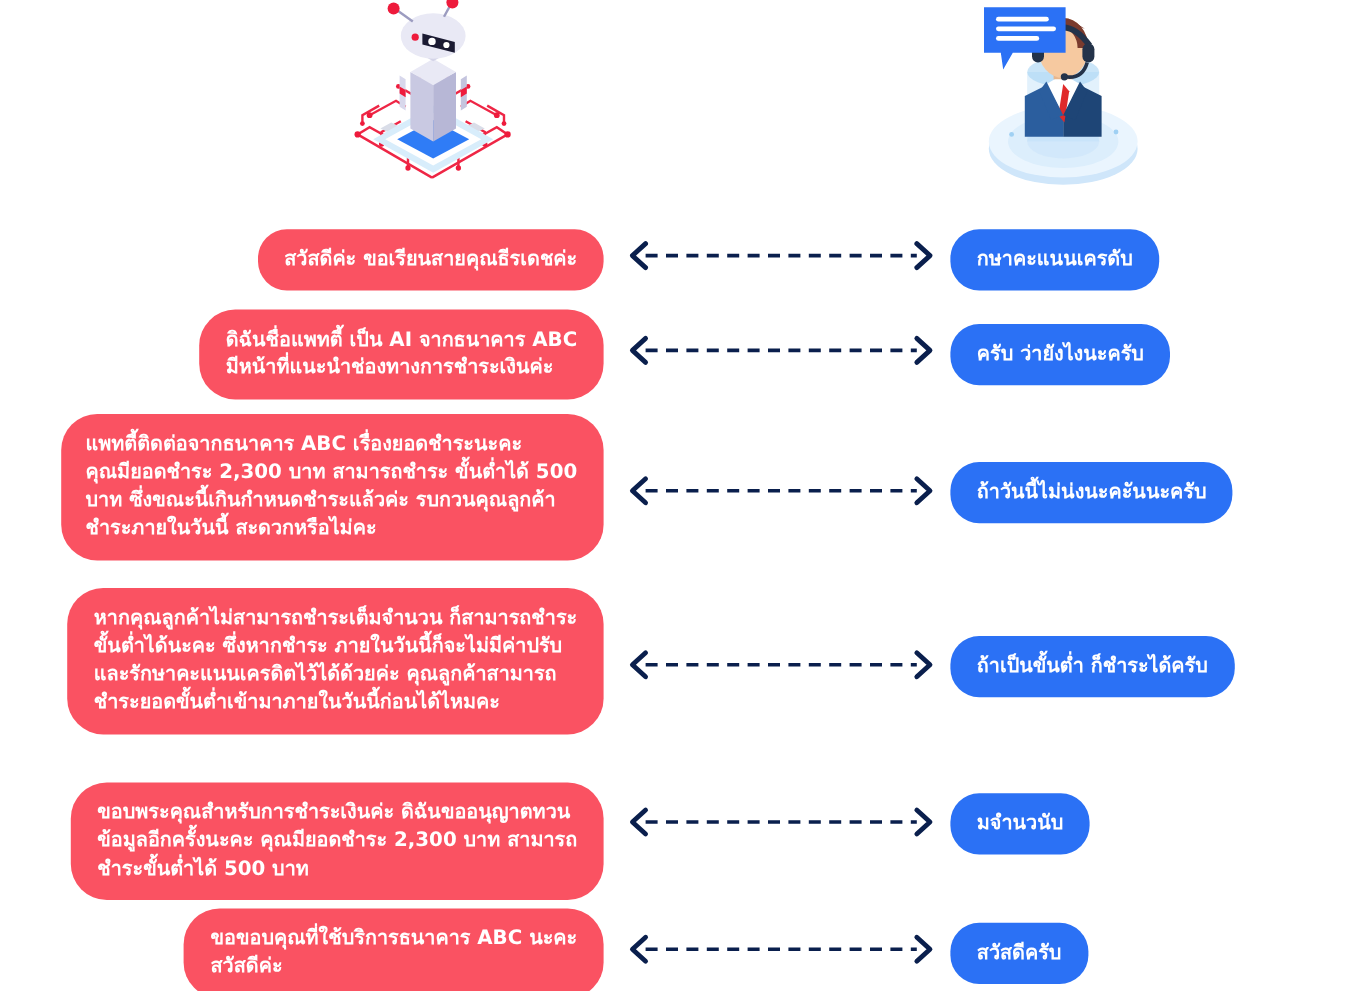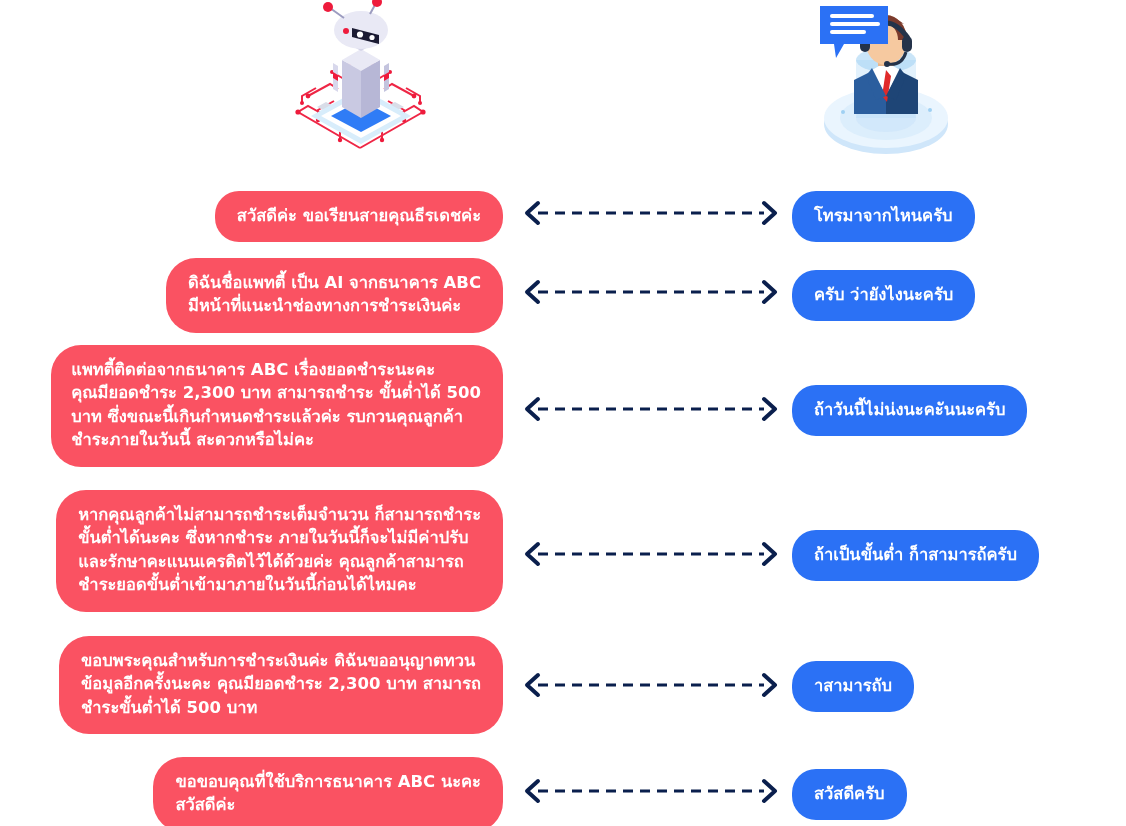--- a/index.html
+++ b/index.html
@@ -203,21 +203,21 @@
 
   <div class="row" style="top:191px;">
     <div class="bubble bubble-bot pill" style="top:0;">สวัสดีค่ะ ขอเรียนสายคุณธีรเดชค่ะ</div>
     <div class="arrow" style="top:9px;">
       <svg viewBox="0 0 262 26" width="262" height="26">
         <line x1="18" y1="13" x2="244" y2="13" stroke="#0A1F4D" stroke-width="3" stroke-dasharray="10 7"></line>
         <polyline points="18,3 7,13 18,23" fill="none" stroke="#0A1F4D" stroke-width="4" stroke-linecap="round" stroke-linejoin="round"></polyline>
         <polyline points="244,3 255,13 244,23" fill="none" stroke="#0A1F4D" stroke-width="4" stroke-linecap="round" stroke-linejoin="round"></polyline>
       </svg>
     </div>
-    <div class="bubble bubble-human pill" style="top:0;">โทรมาจากไหนครับ</div>
+    <div class="bubble bubble-human pill" style="top:0;">กษาคะแนนเครดับ</div>
   </div>
 
   <div class="row" style="top:258px;">
     <div class="bubble bubble-bot" style="top:0;">ดิฉันชื่อแพทตี้ เป็น AI จากธนาคาร ABC
 มีหน้าที่แนะนำช่องทางการชำระเงินค่ะ</div>
     <div class="arrow" style="top:21px;">
       <svg viewBox="0 0 262 26" width="262" height="26">
         <line x1="18" y1="13" x2="244" y2="13" stroke="#0A1F4D" stroke-width="3" stroke-dasharray="10 7"></line>
         <polyline points="18,3 7,13 18,23" fill="none" stroke="#0A1F4D" stroke-width="4" stroke-linecap="round" stroke-linejoin="round"></polyline>
         <polyline points="244,3 255,13 244,23" fill="none" stroke="#0A1F4D" stroke-width="4" stroke-linecap="round" stroke-linejoin="round"></polyline>
@@ -246,35 +246,35 @@
 ขั้นต่ำได้นะคะ ซึ่งหากชำระ ภายในวันนี้ก็จะไม่มีค่าปรับ
 และรักษาคะแนนเครดิตไว้ได้ด้วยค่ะ คุณลูกค้าสามารถ
 ชำระยอดขั้นต่ำเข้ามาภายในวันนี้ก่อนได้ไหมคะ</div>
     <div class="arrow" style="top:51px;">
       <svg viewBox="0 0 262 26" width="262" height="26">
         <line x1="18" y1="13" x2="244" y2="13" stroke="#0A1F4D" stroke-width="3" stroke-dasharray="10 7"></line>
         <polyline points="18,3 7,13 18,23" fill="none" stroke="#0A1F4D" stroke-width="4" stroke-linecap="round" stroke-linejoin="round"></polyline>
         <polyline points="244,3 255,13 244,23" fill="none" stroke="#0A1F4D" stroke-width="4" stroke-linecap="round" stroke-linejoin="round"></polyline>
       </svg>
     </div>
-    <div class="bubble bubble-human pill" style="top:40px;">ถ้าเป็นขั้นต่ำ ก็าสามารถ้ครับ</div>
+    <div class="bubble bubble-human pill" style="top:40px;">ถ้าเป็นขั้นต่ำ ก็ชำระได้ครับ</div>
   </div>
 
   <div class="row" style="top:636px;">
-    <div class="bubble bubble-bot" style="top:0; right:623px;">ขอบพระคุณสำหรับการชำระเงินค่ะ ดิฉันขออนุญาตทวน
+    <div class="bubble bubble-bot" style="top:16px; right:623px;">ขอบพระคุณสำหรับการชำระเงินค่ะ ดิฉันขออนุญาตทวน
 ข้อมูลอีกครั้งนะคะ คุณมียอดชำระ 2,300 บาท สามารถ
 ชำระขั้นต่ำได้ 500 บาท</div>
     <div class="arrow" style="top:36px;">
       <svg viewBox="0 0 262 26" width="262" height="26">
         <line x1="18" y1="13" x2="244" y2="13" stroke="#0A1F4D" stroke-width="3" stroke-dasharray="10 7"></line>
         <polyline points="18,3 7,13 18,23" fill="none" stroke="#0A1F4D" stroke-width="4" stroke-linecap="round" stroke-linejoin="round"></polyline>
         <polyline points="244,3 255,13 244,23" fill="none" stroke="#0A1F4D" stroke-width="4" stroke-linecap="round" stroke-linejoin="round"></polyline>
       </svg>
     </div>
-    <div class="bubble bubble-human pill" style="top:25px;">าสามารถับ</div>
+    <div class="bubble bubble-human pill" style="top:25px;">มจำนวนับ</div>
   </div>
 
   <div class="row" style="top:757px;">
     <div class="bubble bubble-bot" style="top:0;">ขอขอบคุณที่ใช้บริการธนาคาร ABC นะคะ
 สวัสดีค่ะ</div>
     <div class="arrow" style="top:21px;">
       <svg viewBox="0 0 262 26" width="262" height="26">
         <line x1="18" y1="13" x2="244" y2="13" stroke="#0A1F4D" stroke-width="3" stroke-dasharray="10 7"></line>
         <polyline points="18,3 7,13 18,23" fill="none" stroke="#0A1F4D" stroke-width="4" stroke-linecap="round" stroke-linejoin="round"></polyline>
         <polyline points="244,3 255,13 244,23" fill="none" stroke="#0A1F4D" stroke-width="4" stroke-linecap="round" stroke-linejoin="round"></polyline>

